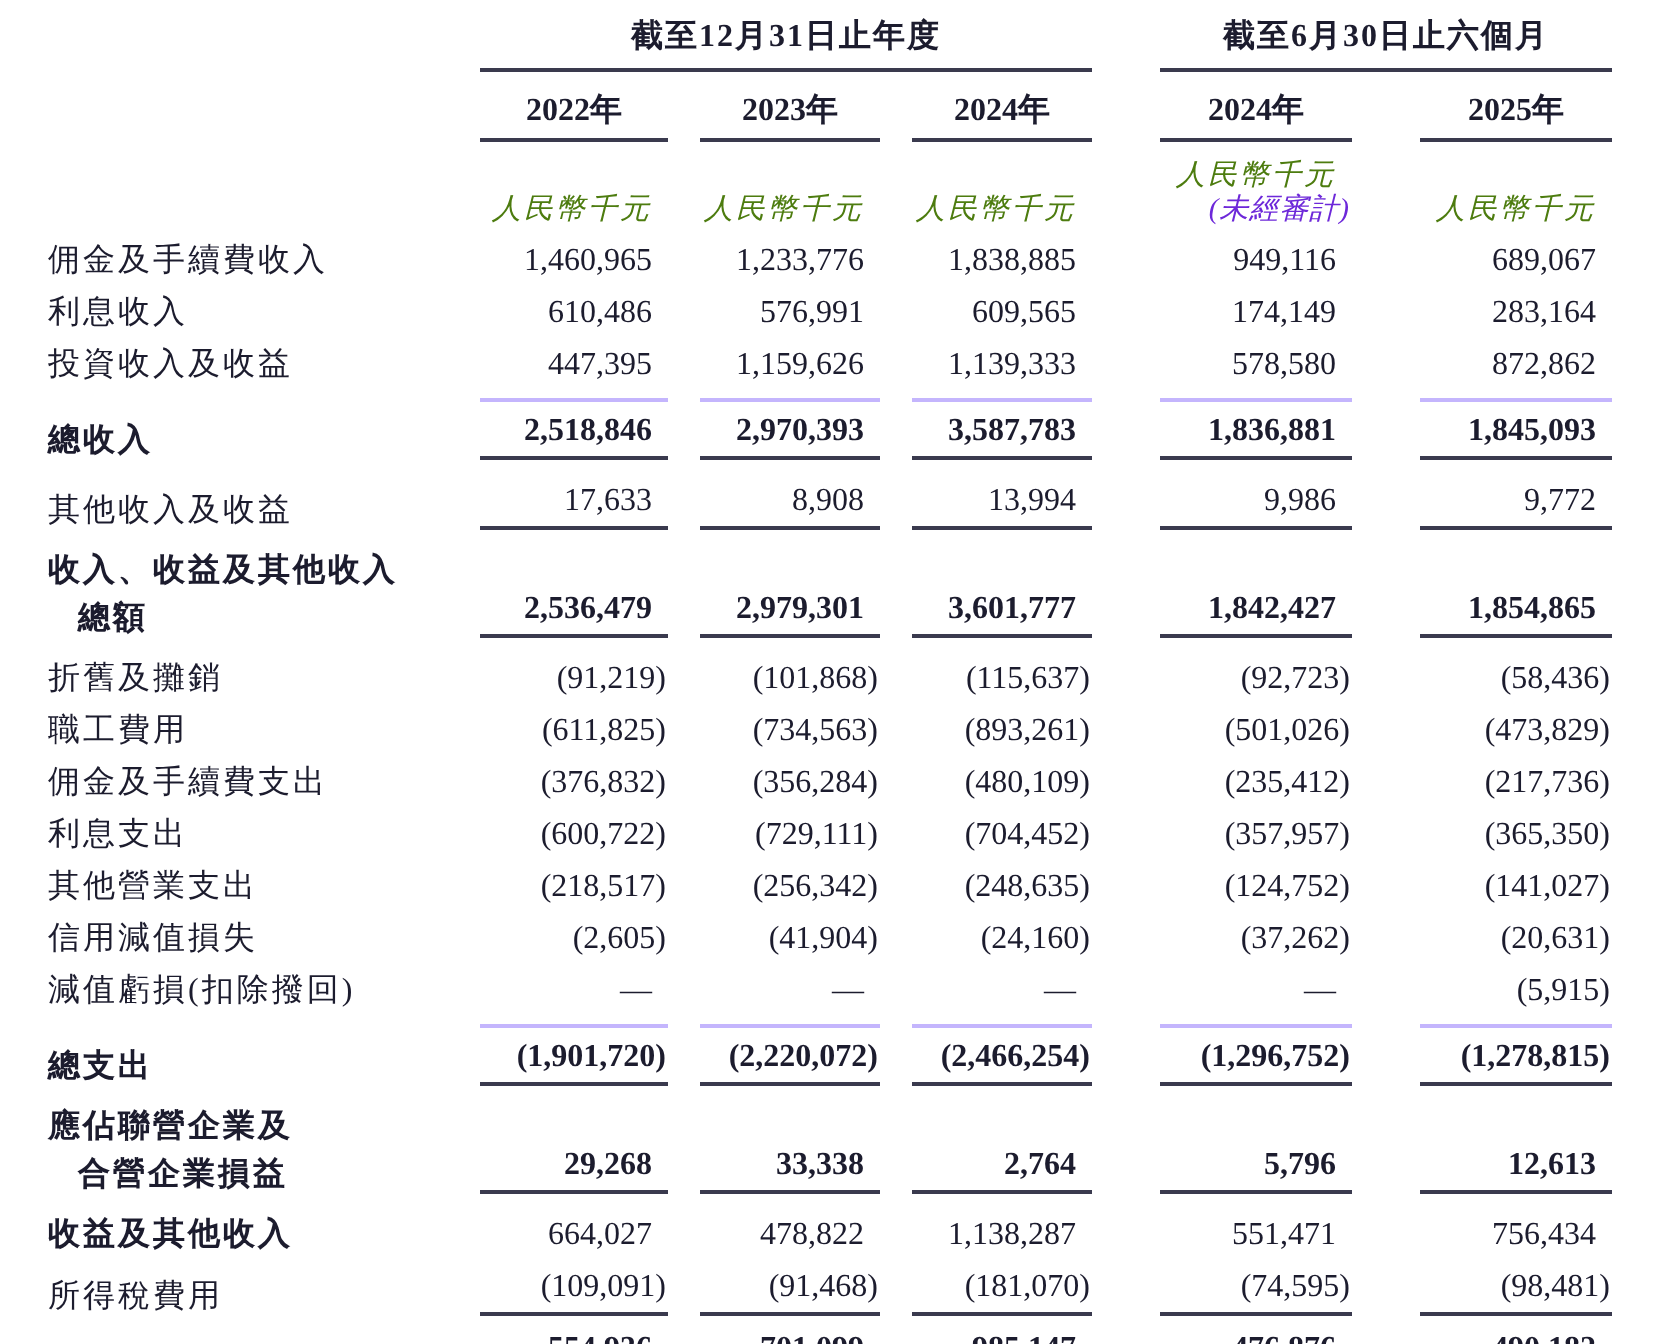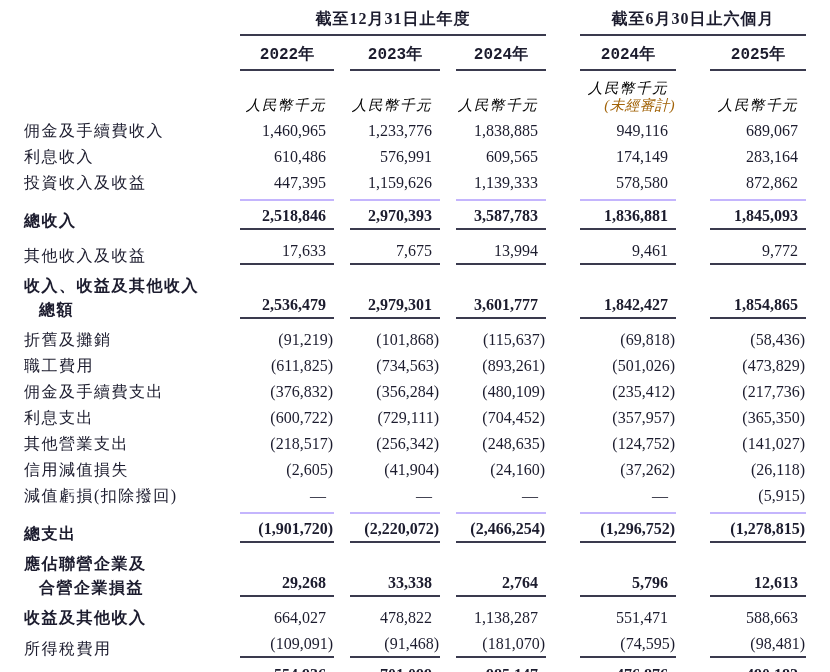--- a/index.html
+++ b/index.html
@@ -43,48 +43,48 @@
   .grp-cell { padding-left: 16px; }
   .grp-inner {
     text-align: center;
     font-weight: bold;
     letter-spacing: 1px;
     font-size: 16px;
     border-bottom: 2px solid #3a3a4e;
     padding-bottom: 5px;
     line-height: 20px;
   }
-  .year-cell { padding-left: 16px; padding-top: 6px; font-family: Liberation Mono, monospace; }
+  .year-cell { padding-left: 16px; padding-top: 6px; }
   .year-cell.c5pad { padding-left: 34px; }
   .year-inner {
     text-align: center;
     font-weight: bold;
     font-size: 16px;
     border-bottom: 2px solid #3a3a4e;
     padding-bottom: 4px;
     line-height: 19px;
   }
   .unit-cell { padding-left: 16px; padding-top: 4px; }
   .unit-cell.c5pad { padding-left: 34px; }
   .unit-inner {
     text-align: right;
     font-style: italic;
     font-size: 14.5px;
     letter-spacing: 1.5px;
-    color: #000000;
+    color: #4d7c0f;
     padding-right: 8px;
     line-height: 18px;
     white-space: nowrap;
   }
   .unit-note {
     text-align: right;
     font-style: italic;
     font-size: 14.5px;
     letter-spacing: 0.5px;
-    color: #a16207;
+    color: #6d28d9;
     padding-right: 8px;
     line-height: 17px;
     white-space: nowrap;
   }
   .unit-note:empty { display: none; }
   .unit-note.neg { padding-right: 8px; margin-right: -7px; }
 
   
   td.label { letter-spacing: 1.5px; font-size: 16px; }
   td.label .l1 { line-height: 19px; }
@@ -279,28 +279,28 @@
   </tr>
         <tr class="data-row line-bottom gap-above">
     <td class="label">
       <div class="l1">其他收入及收益</div>
 
     </td>
     <td class="num">
             <div class="num-inner"><span class="val">17,633</span></div>
           </td>
     <td class="num">
-            <div class="num-inner"><span class="val">7,675</span></div>
+            <div class="num-inner"><span class="val">8,908</span></div>
           </td>
     <td class="num">
             <div class="num-inner"><span class="val">13,994</span></div>
           </td>
     <td></td>
     <td class="num">
-            <div class="num-inner"><span class="val">9,461</span></div>
+            <div class="num-inner"><span class="val">9,986</span></div>
           </td>
     <td class="num c5pad">
             <div class="num-inner"><span class="val">9,772</span></div>
           </td>
   </tr>
         <tr class="data-row bold line-bottom gap-above">
     <td class="label">
       <div class="l1">收入、收益及其他收入</div>
       <div class="l2">總額</div>
     </td>
@@ -330,21 +330,21 @@
             <div class="num-inner"><span class="val neg">(91,219)</span></div>
           </td>
     <td class="num">
             <div class="num-inner"><span class="val neg">(101,868)</span></div>
           </td>
     <td class="num">
             <div class="num-inner"><span class="val neg">(115,637)</span></div>
           </td>
     <td></td>
     <td class="num">
-            <div class="num-inner"><span class="val neg">(69,818)</span></div>
+            <div class="num-inner"><span class="val neg">(92,723)</span></div>
           </td>
     <td class="num c5pad">
             <div class="num-inner"><span class="val neg">(58,436)</span></div>
           </td>
   </tr>
         <tr class="data-row">
     <td class="label">
       <div class="l1">職工費用</div>
 
     </td>
@@ -443,21 +443,21 @@
             <div class="num-inner"><span class="val neg">(41,904)</span></div>
           </td>
     <td class="num">
             <div class="num-inner"><span class="val neg">(24,160)</span></div>
           </td>
     <td></td>
     <td class="num">
             <div class="num-inner"><span class="val neg">(37,262)</span></div>
           </td>
     <td class="num c5pad">
-            <div class="num-inner"><span class="val neg">(26,118)</span></div>
+            <div class="num-inner"><span class="val neg">(20,631)</span></div>
           </td>
   </tr>
         <tr class="data-row">
     <td class="label">
       <div class="l1">減值虧損(扣除撥回)</div>
 
     </td>
     <td class="num">
             <div class="num-inner"><span class="val">—</span></div>
           </td>
@@ -531,21 +531,21 @@
             <div class="num-inner"><span class="val">478,822</span></div>
           </td>
     <td class="num">
             <div class="num-inner"><span class="val">1,138,287</span></div>
           </td>
     <td></td>
     <td class="num">
             <div class="num-inner"><span class="val">551,471</span></div>
           </td>
     <td class="num c5pad">
-            <div class="num-inner"><span class="val">588,663</span></div>
+            <div class="num-inner"><span class="val">756,434</span></div>
           </td>
   </tr>
         <tr class="data-row line-bottom">
     <td class="label">
       <div class="l1">所得稅費用</div>
 
     </td>
     <td class="num">
             <div class="num-inner"><span class="val neg">(109,091)</span></div>
           </td>

